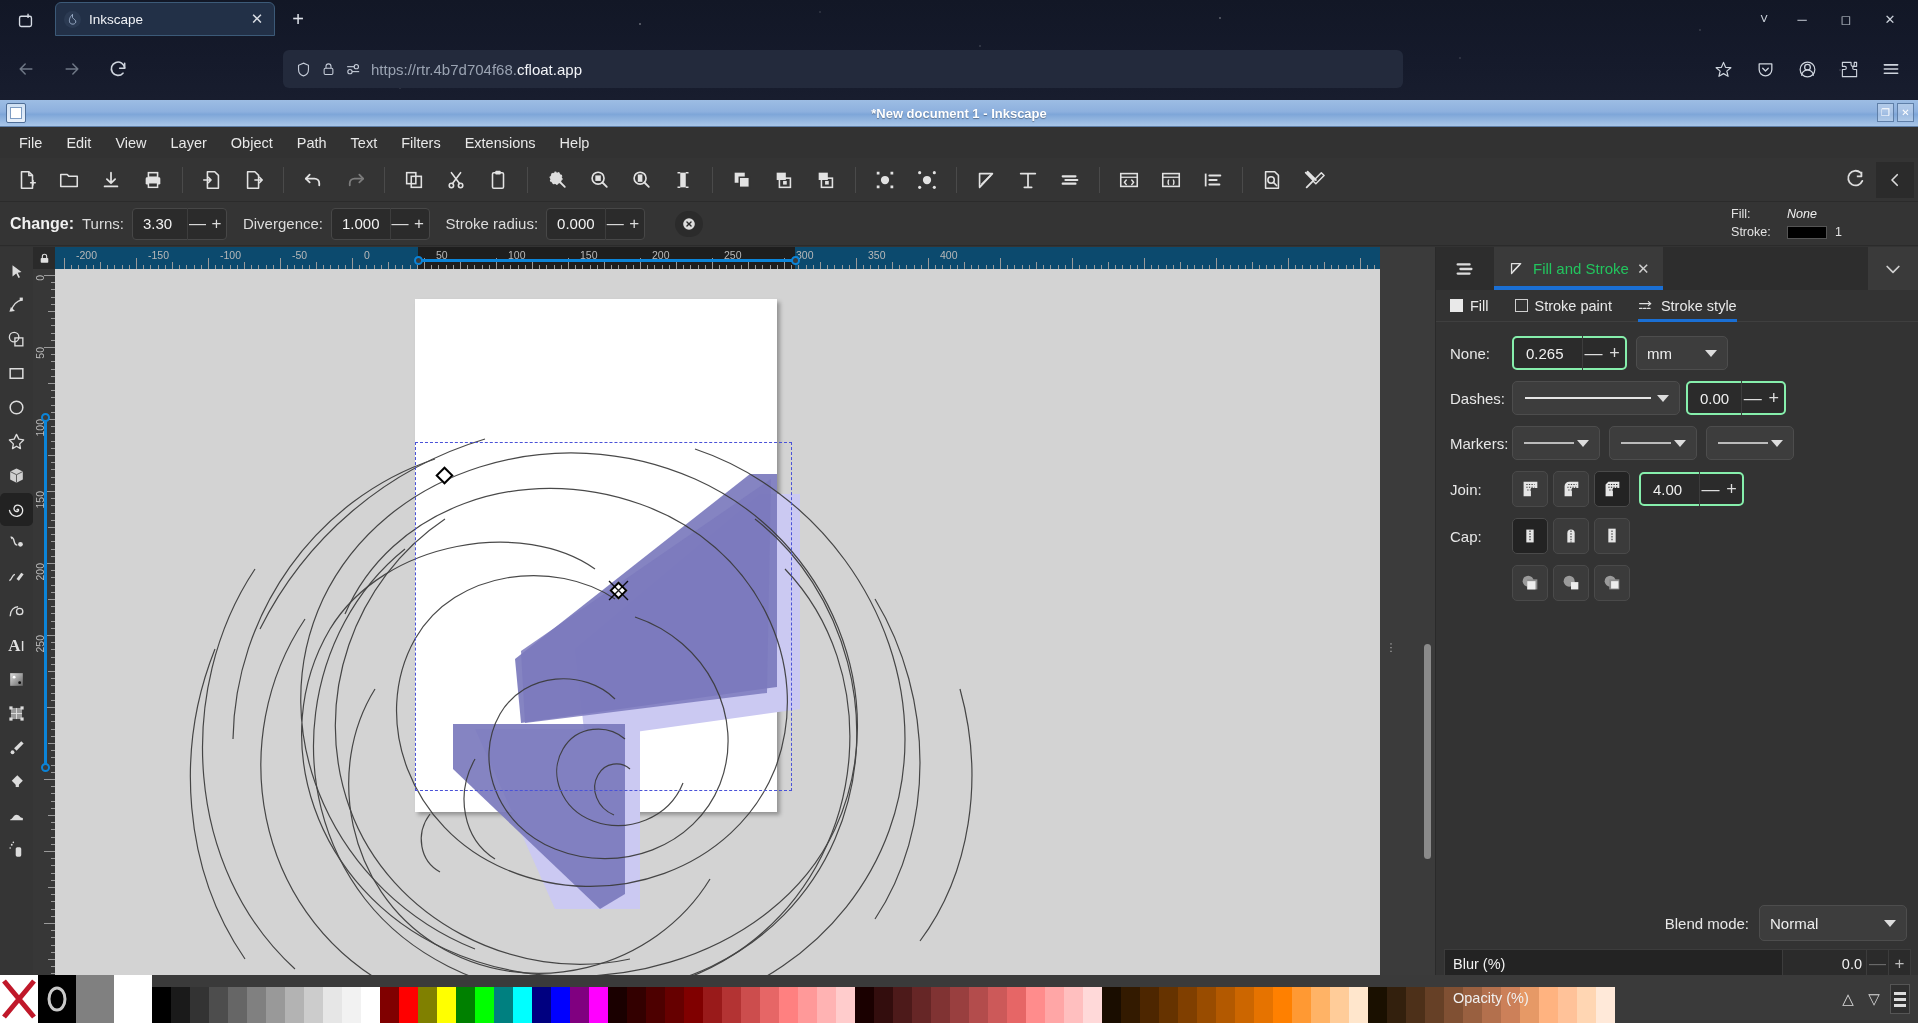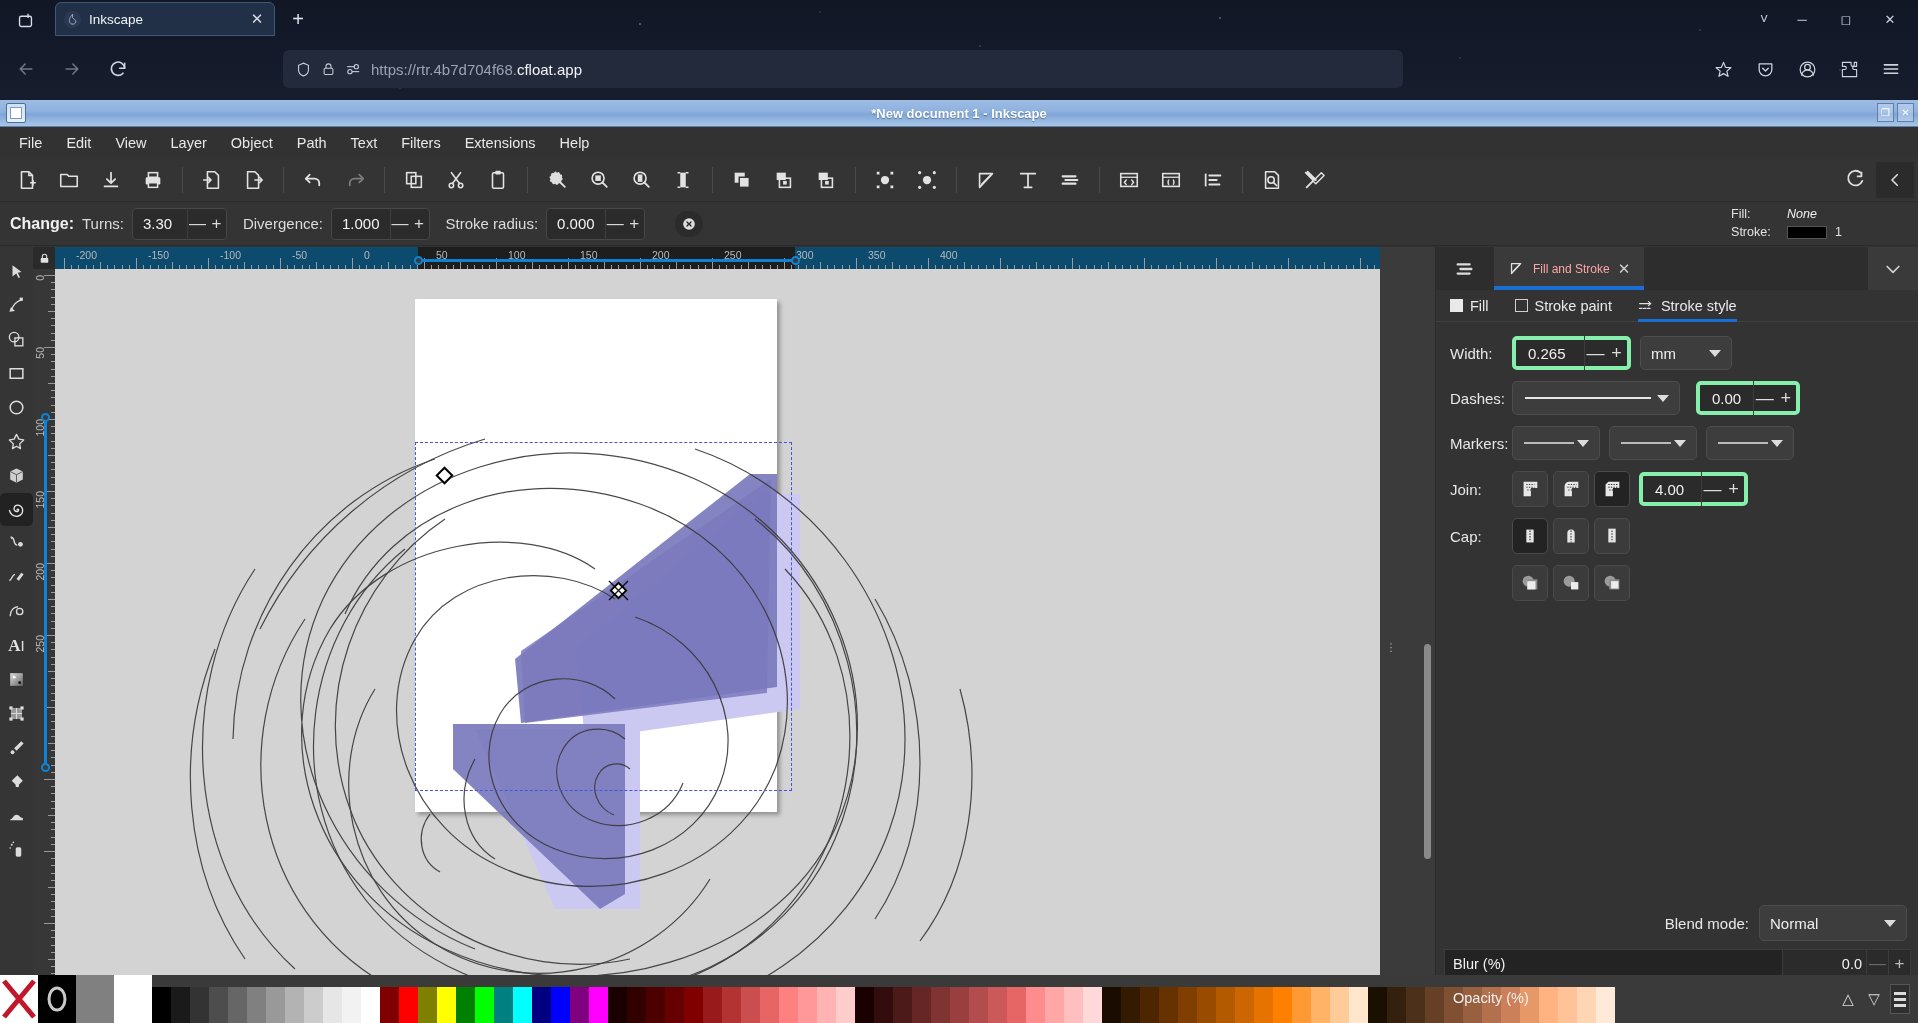--- a/index.html
+++ b/index.html
@@ -142,40 +142,40 @@
   .hscroll .thumb{ position:absolute; left:285px; top:4px; width:495px; height:7px; background:#8a8a8a; border-radius:4px;}
   .dotsgrip{ position:absolute; left:1385px; top:385px; width:12px; height:30px; color:#aaa; font-size:11px;
     display:flex;align-items:center;justify-content:center;}
   .corner-badge{ position:absolute; right:6px; bottom:12px; width:22px;height:22px; color:#8ab; }
 
   
   .dock{ position:absolute; left:1435px; top:147px; width:483px; height:776px; background:#333; border-left:1px solid #2a2a2a;}
   .dock-tabs{ height:43px; background:#2d2d2d; display:flex; align-items:stretch; position:relative;}
   .dock-tab-icon{ width:58px; display:flex;align-items:center;justify-content:center; color:#dcdcdc;}
   .dock-tab{ display:flex; align-items:center; gap:8px; padding:0 14px; background:#3a3a3a; position:relative; }
-  .dock-tab .lbl{ font-size:12px; color:#fca5a5;text-align:right;}
+  .dock-tab .lbl{ font-size:15px; color:#22c55e;text-align:right;}
   .dock-tab .x{ font-size:15px; color:#cfcfcf;}
   .dock-tab .underline{ position:absolute; left:0; bottom:0; width:100%; height:4px; background:#1a6fd4;}
   .dock-collapse{ position:absolute; right:0; top:0; width:50px; height:43px; background:#3a3a3a;
     display:flex;align-items:center;justify-content:center; color:#cfcfcf;}
 
   .fs-tabs{ height:32px; display:flex; align-items:center; gap:26px; padding-left:14px;
     border-bottom:1px solid #3f3f3f; background:#333;}
   .fs-tab{ display:flex; align-items:center; gap:7px; height:32px; font-size:14.5px; color:#e9e9e9; position:relative;}
   .fs-tab .u{ position:absolute; left:0; bottom:0; width:100%; height:3px; background:#1a6fd4;}
   .sq{ width:13px;height:13px; border:1.5px solid #cfcfcf; }
   .sq.filled{ background:#e9e9e9; border-color:#e9e9e9;}
 
   .fs-body{ padding:14px 0 0 14px; }
   .frow{ display:flex; align-items:center; margin-bottom:11px; }
   .frow .flabel{ width:62px; font-size:15px; color:#e7e7e7;}
   .combo{ height:34px; background:#3d3d3d; border:1px solid #4d4d4d; border-radius:5px;
     display:flex; align-items:center; justify-content:space-between; padding:0 10px; color:#eee; font-size:15px;}
   .caret{ width:0;height:0;border-left:6px solid transparent;border-right:6px solid transparent;border-top:7px solid #ddd;}
-  .wspin{ display:flex; align-items:center; height:34px; background:#2b2b2b; border:4px solid #86efac; border-radius:5px;}
+  .wspin{ display:flex; align-items:center; height:34px; background:#2b2b2b; border:2px solid #86efac; border-radius:5px;}
   .wspin .v{ padding:0 12px; min-width:68px; font-size:15px; color:#f0f0f0;}
   .wspin .d{ width:1px;height:34px;background:#3d3d3d;}
   .wspin .pm{ width:21px; text-align:center; color:#ddd; font-size:18px;}
   .iconbtn{ width:36px;height:36px; border:1px solid #4a4a4a; background:#3b3b3b; border-radius:5px;
     display:flex;align-items:center;justify-content:center; margin-right:5px;}
   .iconbtn.active{ background:#232323; }
 
   .fs-footer{ position:absolute; left:0; bottom:0; width:483px; }
   .blendrow{ display:flex; align-items:center; justify-content:flex-end; gap:10px; padding:6px 12px 8px 0;}
   .blendrow .bl{ font-size:15px; color:#e7e7e7;}
@@ -1153,21 +1153,21 @@
               </svg>
           </span>
           <span>Stroke style</span>
           <span class="u"></span>
         </div>
       </div>
 
       <div class="fs-body">
 
         <div class="frow">
-          <span class="flabel">Width:</span>
+          <span class="flabel">None:</span>
           <span class="wspin">
             <span class="v">0.265</span>
             <span class="d"></span>
             <span class="pm">—</span>
             <span class="pm">+</span>
           </span>
           <span class="combo" style="width:92px;margin-left:9px;">
             <span>mm</span>
             <span class="caret"></span>
           </span>
@@ -1176,21 +1176,21 @@
         <div class="frow">
           <span class="flabel">Dashes:</span>
           <span class="combo" style="width:168px;">
             <span>
               <svg width="130" height="8">
                   <line x1="2" y1="4" x2="128" y2="4" stroke="#e6e6e6" stroke-width="2"></line>
                 </svg>
             </span>
             <span class="caret"></span>
           </span>
-          <span class="wspin" style="margin-left:16px;">
+          <span class="wspin" style="margin-left:6px;">
             <span class="v" style="min-width:44px">0.00</span>
             <span class="d"></span>
             <span class="pm">—</span>
             <span class="pm">+</span>
           </span>
         </div>
 
         <div class="frow">
           <span class="flabel">Markers:</span>
           <span class="combo" style="width:88px;margin-right:9px;">

